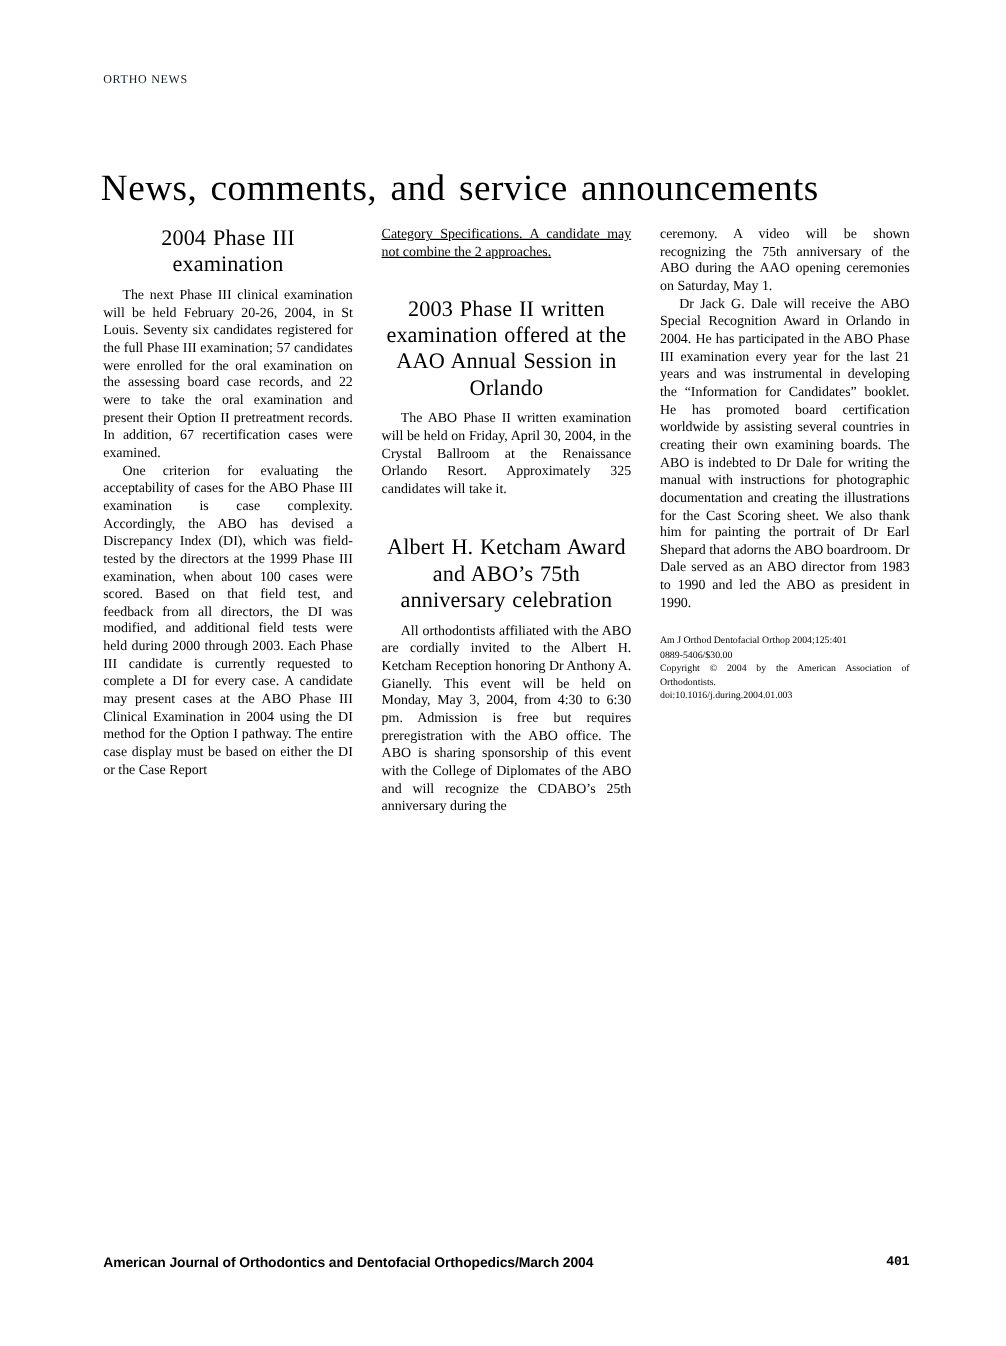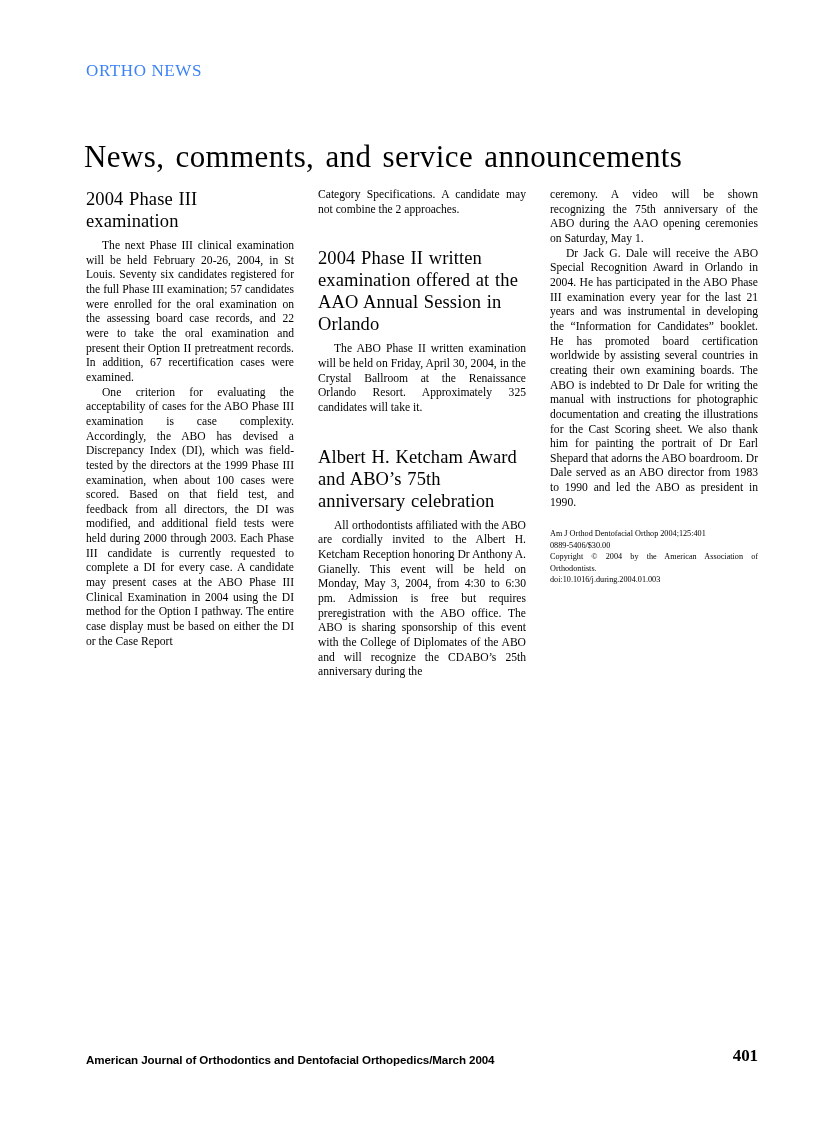--- a/index.html
+++ b/index.html
@@ -24,23 +24,23 @@
     height: 1122px;
     overflow: hidden;
   }
 
   
   .kicker {
     position: absolute;
     left: 86px;
     top: 61px;
     font-family: "Liberation Serif", "DejaVu Serif", serif;
-    font-size: 17px;
+    font-size: 10px;
     letter-spacing: 0.6px;
-    color: #3b82f6;
+    color: #0f172a;
     white-space: nowrap;
   }
 
   .page-title {
     position: absolute;
     left: 84px;
     top: 118px;
     font-family: "Liberation Serif", "DejaVu Serif", serif;
     font-size: 31px;
     font-weight: normal;
@@ -69,20 +69,21 @@
 
   .sec-head {
     font-family: "Liberation Serif", "DejaVu Serif", serif;
     font-size: 18.5px;
     font-weight: normal;
     line-height: 22px;
     margin: 0 0 7px 0;
     letter-spacing: 0.1px;
     word-spacing: 1px;
     color: #000;
+    text-align: center;
   }
   .col .sec-head.spaced { margin-top: 30px; }
 
   p.body {
     font-family: "Liberation Serif", "DejaVu Serif", serif;
     font-size: 11.6px;
     line-height: 14.65px;
     text-align: justify;
     text-justify: inter-word;
     margin: 0;
@@ -106,30 +107,30 @@
   .citation .wrap { text-align: justify; }
 
   
   .footer {
     position: absolute;
     left: 86px;
     top: 1046px;
     width: 672px;
     display: flex;
     justify-content: space-between;
-    align-items: flex-end;
+    align-items: flex-start;
     font-family: "Liberation Sans", "DejaVu Sans", sans-serif;
     font-size: 11.6px;
     font-weight: bold;
     letter-spacing: -0.1px;
     color: #000;
   }
   .footer-page-number {
-    font-family: Liberation Serif, serif;
-    font-size: 17px;
+    font-family: Liberation Mono, monospace;
+    font-size: 11px;
     font-weight: bold;
   }
 </style>
 </head>
 <body>
 
 <div class="page">
 
   <div class="kicker">ORTHO NEWS</div>
 
@@ -137,22 +138,22 @@
 
   <div class="columns">
 
     <div class="col">
       <h2 class="sec-head">2004 Phase III examination</h2>
       <p class="body">The next Phase III clinical examination will be held February 20-26, 2004, in St Louis. Seventy six candidates registered for the full Phase III examination; 57 candidates were enrolled for the oral examination on the assessing board case records, and 22 were to take the oral examination and present their Option II pretreatment records. In addition, 67 recertification cases were examined.</p>
       <p class="body">One criterion for evaluating the acceptability of cases for the ABO Phase III examination is case complexity. Accordingly, the ABO has devised a Discrepancy Index (DI), which was field-tested by the directors at the 1999 Phase III examination, when about 100 cases were scored. Based on that field test, and feedback from all directors, the DI was modified, and additional field tests were held during 2000 through 2003. Each Phase III candidate is currently requested to complete a DI for every case. A candidate may present cases at the ABO Phase III Clinical Examination in 2004 using the DI method for the Option I pathway. The entire case display must be based on either the DI or the Case Report</p>
     </div>
 
     <div class="col">
-      <p class="body" style="text-indent:0;">Category Specifications. A candidate may not combine the 2 approaches.</p>
-      <h2 class="sec-head spaced">2004 Phase II written examination offered at the AAO Annual Session in Orlando</h2>
+      <p class="body" style="text-indent:0;text-decoration:underline;">Category Specifications. A candidate may not combine the 2 approaches.</p>
+      <h2 class="sec-head spaced">2003 Phase II written examination offered at the AAO Annual Session in Orlando</h2>
       <p class="body">The ABO Phase II written examination will be held on Friday, April 30, 2004, in the Crystal Ballroom at the Renaissance Orlando Resort. Approximately 325 candidates will take it.</p>
       <h2 class="sec-head spaced">Albert H. Ketcham Award and ABO’s 75th anniversary celebration</h2>
       <p class="body">All orthodontists affiliated with the ABO are cordially invited to the Albert H. Ketcham Reception honoring Dr Anthony A. Gianelly. This event will be held on Monday, May 3, 2004, from 4:30 to 6:30 pm. Admission is free but requires preregistration with the ABO office. The ABO is sharing sponsorship of this event with the College of Diplomates of the ABO and will recognize the CDABO’s 25th anniversary during the</p>
     </div>
 
     <div class="col">
       <p class="body" style="text-indent:0;">ceremony. A video will be shown recognizing the 75th anniversary of the ABO during the AAO opening ceremonies on Saturday, May 1.</p>
       <p class="body">Dr Jack G. Dale will receive the ABO Special Recognition Award in Orlando in 2004. He has participated in the ABO Phase III examination every year for the last 21 years and was instrumental in developing the “Information for Candidates” booklet. He has promoted board certification worldwide by assisting several countries in creating their own examining boards. The ABO is indebted to Dr Dale for writing the manual with instructions for photographic documentation and creating the illustrations for the Cast Scoring sheet. We also thank him for painting the portrait of Dr Earl Shepard that adorns the ABO boardroom. Dr Dale served as an ABO director from 1983 to 1990 and led the ABO as president in 1990.</p>
 
       <div class="citation">

